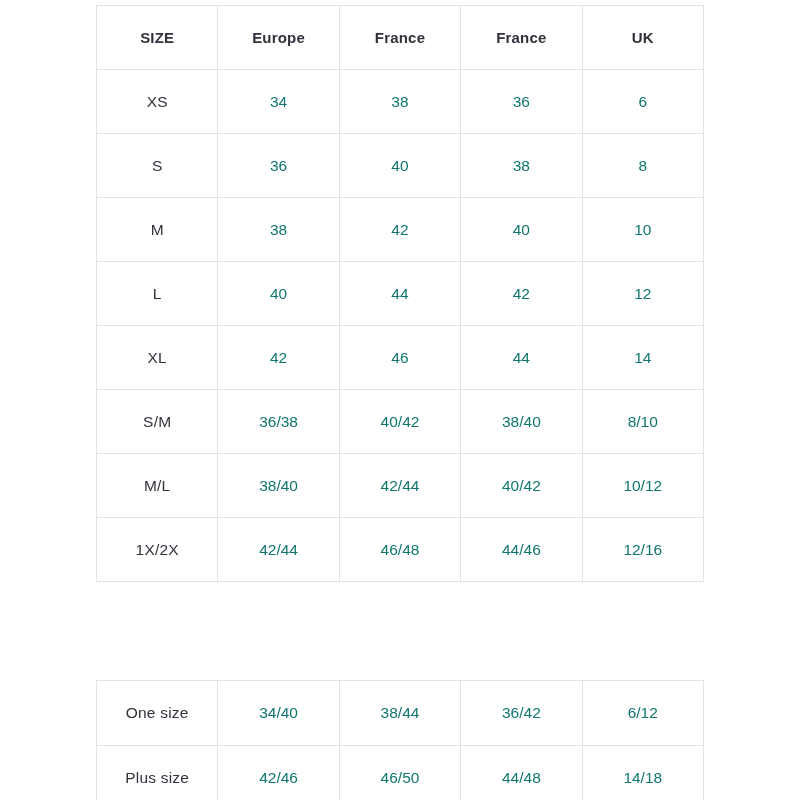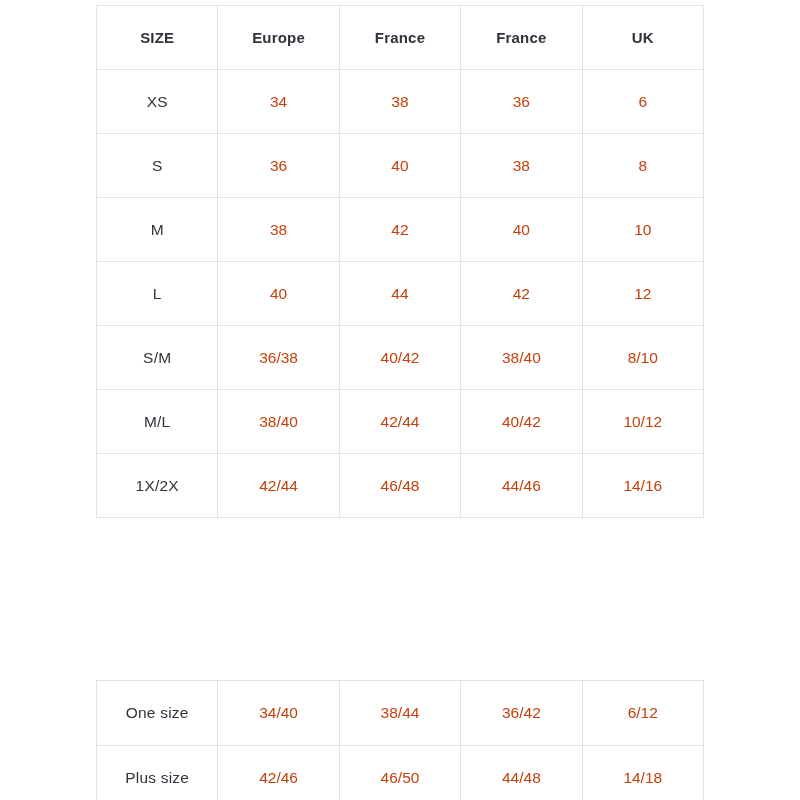--- a/index.html
+++ b/index.html
@@ -56,21 +56,21 @@
     font-size: 15px;
     letter-spacing: 0.2px;
   }
   table.size-table td.rowlabel {
     font-weight: normal;
     font-size: 15.5px;
     letter-spacing: 0.2px;
   }
   table.size-table td.val {
     font-weight: normal;
-    color: #c2410c;
+    color: #0f766e;
   }
   #extra-table td, #extra-table th {
     height: 64px;
     line-height: 64px;
   }
 </style>
 </head>
 <body>
 
 <div class="page">
@@ -116,39 +116,46 @@
           <td class="val">10</td>
         </tr>
         <tr>
           <td class="rowlabel">L</td>
           <td class="val">40</td>
           <td class="val">44</td>
           <td class="val">42</td>
           <td class="val">12</td>
         </tr>
         <tr>
+          <td class="rowlabel">XL</td>
+          <td class="val">42</td>
+          <td class="val">46</td>
+          <td class="val">44</td>
+          <td class="val">14</td>
+        </tr>
+        <tr>
           <td class="rowlabel">S/M</td>
           <td class="val">36/38</td>
           <td class="val">40/42</td>
           <td class="val">38/40</td>
           <td class="val">8/10</td>
         </tr>
         <tr>
           <td class="rowlabel">M/L</td>
           <td class="val">38/40</td>
           <td class="val">42/44</td>
           <td class="val">40/42</td>
           <td class="val">10/12</td>
         </tr>
         <tr>
           <td class="rowlabel">1X/2X</td>
           <td class="val">42/44</td>
           <td class="val">46/48</td>
           <td class="val">44/46</td>
-          <td class="val">14/16</td>
+          <td class="val">12/16</td>
         </tr>
       </tbody>
     </table>
   </div>
 
   <div class="table-wrap" id="extra-table-wrap">
     <table class="size-table" id="extra-table">
       <colgroup>
         <col class="c0">
           <col class="c1">

